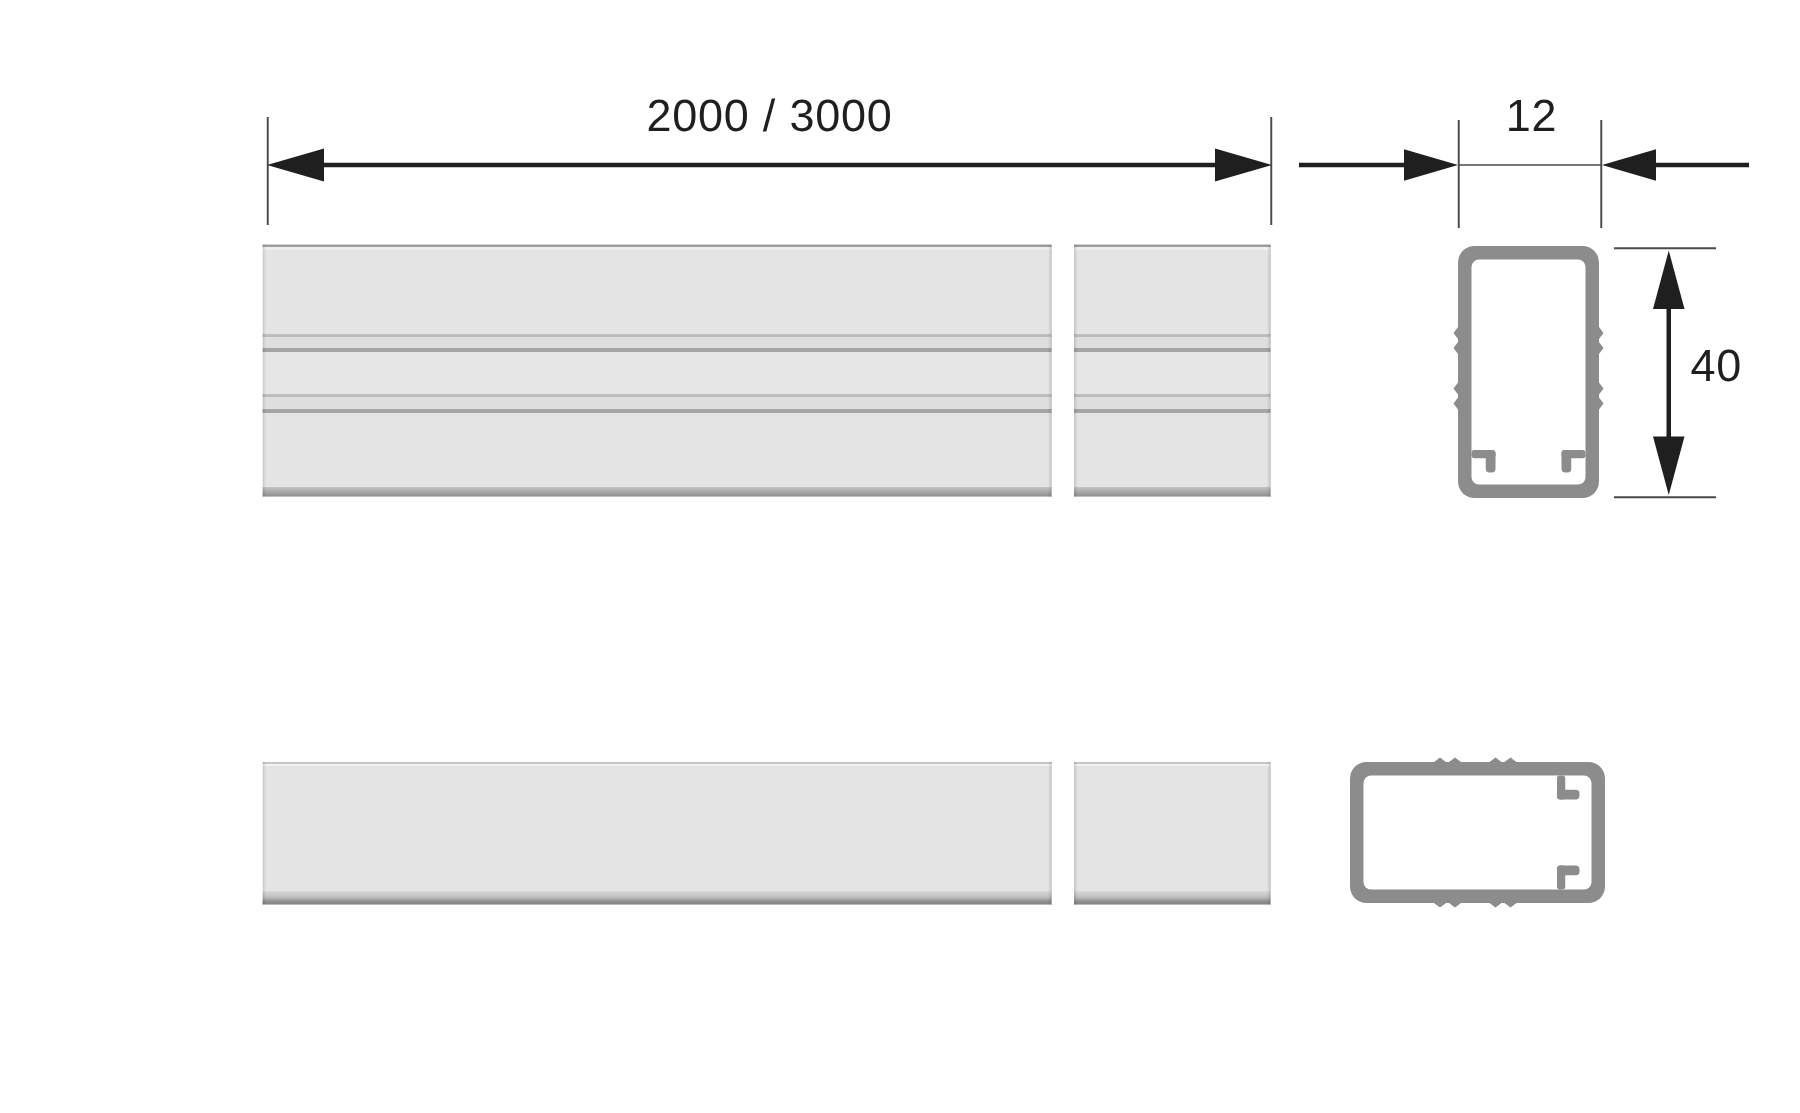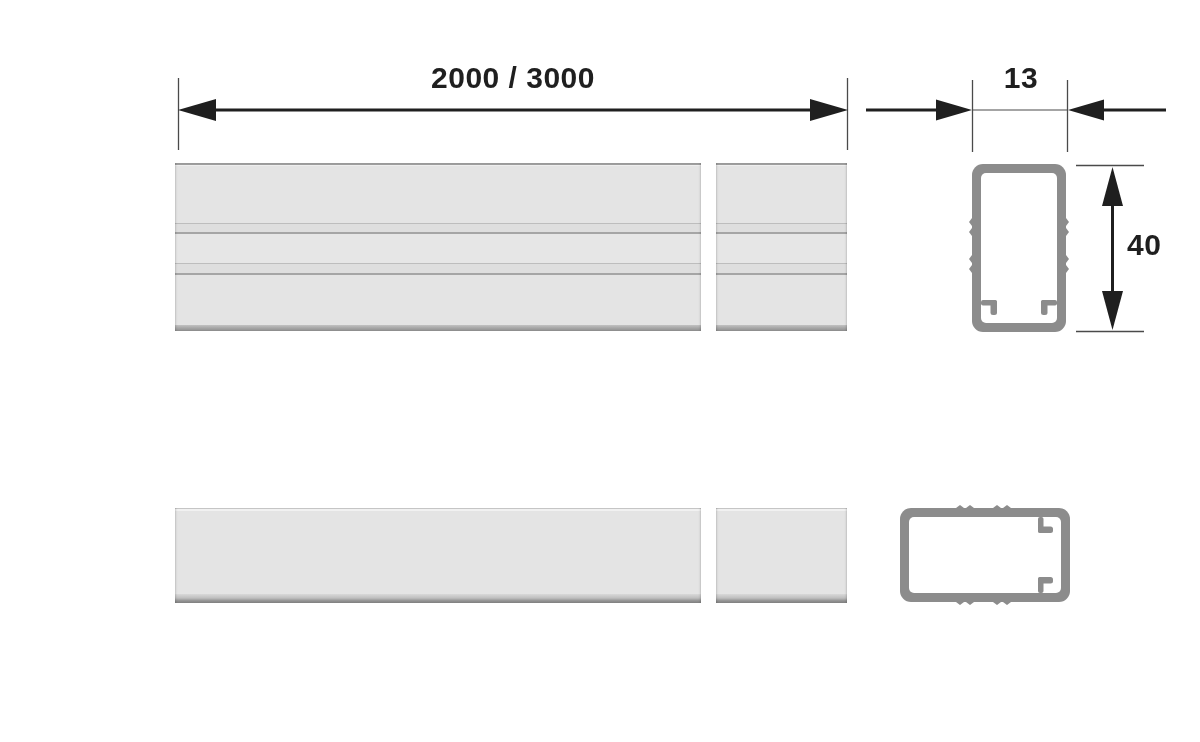--- a/index.html
+++ b/index.html
@@ -36,21 +36,20 @@
     fill: var(--line, #1f1f1f);
     stroke: none;
   }
   .dim-label {
     position: absolute;
     color: var(--line, #1f1f1f);
     font-size: 30px;
     line-height: 1.05;
     white-space: nowrap;
     letter-spacing: 0.5px;
-    font-weight: bold;
   }
   .label-length { left: 513px; top: 62px; transform: translateX(-50%); }
   .label-width  { left: 1021px; top: 62px; transform: translateX(-50%); }
   .label-height { left: 1127px; top: 229px; }
 
   
   .bar {
     position: absolute;
     box-shadow: inset 2px 0 2px -1px rgba(0,0,0,0.16),
                 inset -2px 0 2px -1px rgba(0,0,0,0.16);
@@ -117,21 +116,21 @@
     <g>
       <line class="ext" x1="1076" y1="165.5" x2="1144" y2="165.5"></line>
       <line class="ext" x1="1076" y1="331.5" x2="1144" y2="331.5"></line>
       <line class="dim" x1="1112.5" y1="200" x2="1112.5" y2="298"></line>
       <polygon class="head" points="1112.5,167 1102,206 1123,206"></polygon>
       <polygon class="head" points="1112.5,330 1102,291 1123,291"></polygon>
     </g>
   </svg>
 
   <div class="dim-label label-length">2000 / 3000</div>
-  <div class="dim-label label-width">13</div>
+  <div class="dim-label label-width">12</div>
   <div class="dim-label label-height">40</div>
 
   <div class="bar bar-front seg-left"></div>
   <div class="bar bar-front seg-right"></div>
 
   <div class="bar bar-back seg-left"></div>
   <div class="bar bar-back seg-right"></div>
 
   <svg class="xsec xsec-front" width="104" height="174" viewBox="0 0 104 174">
     <rect class="wall" x="6" y="3" width="94" height="168" rx="11"></rect>

